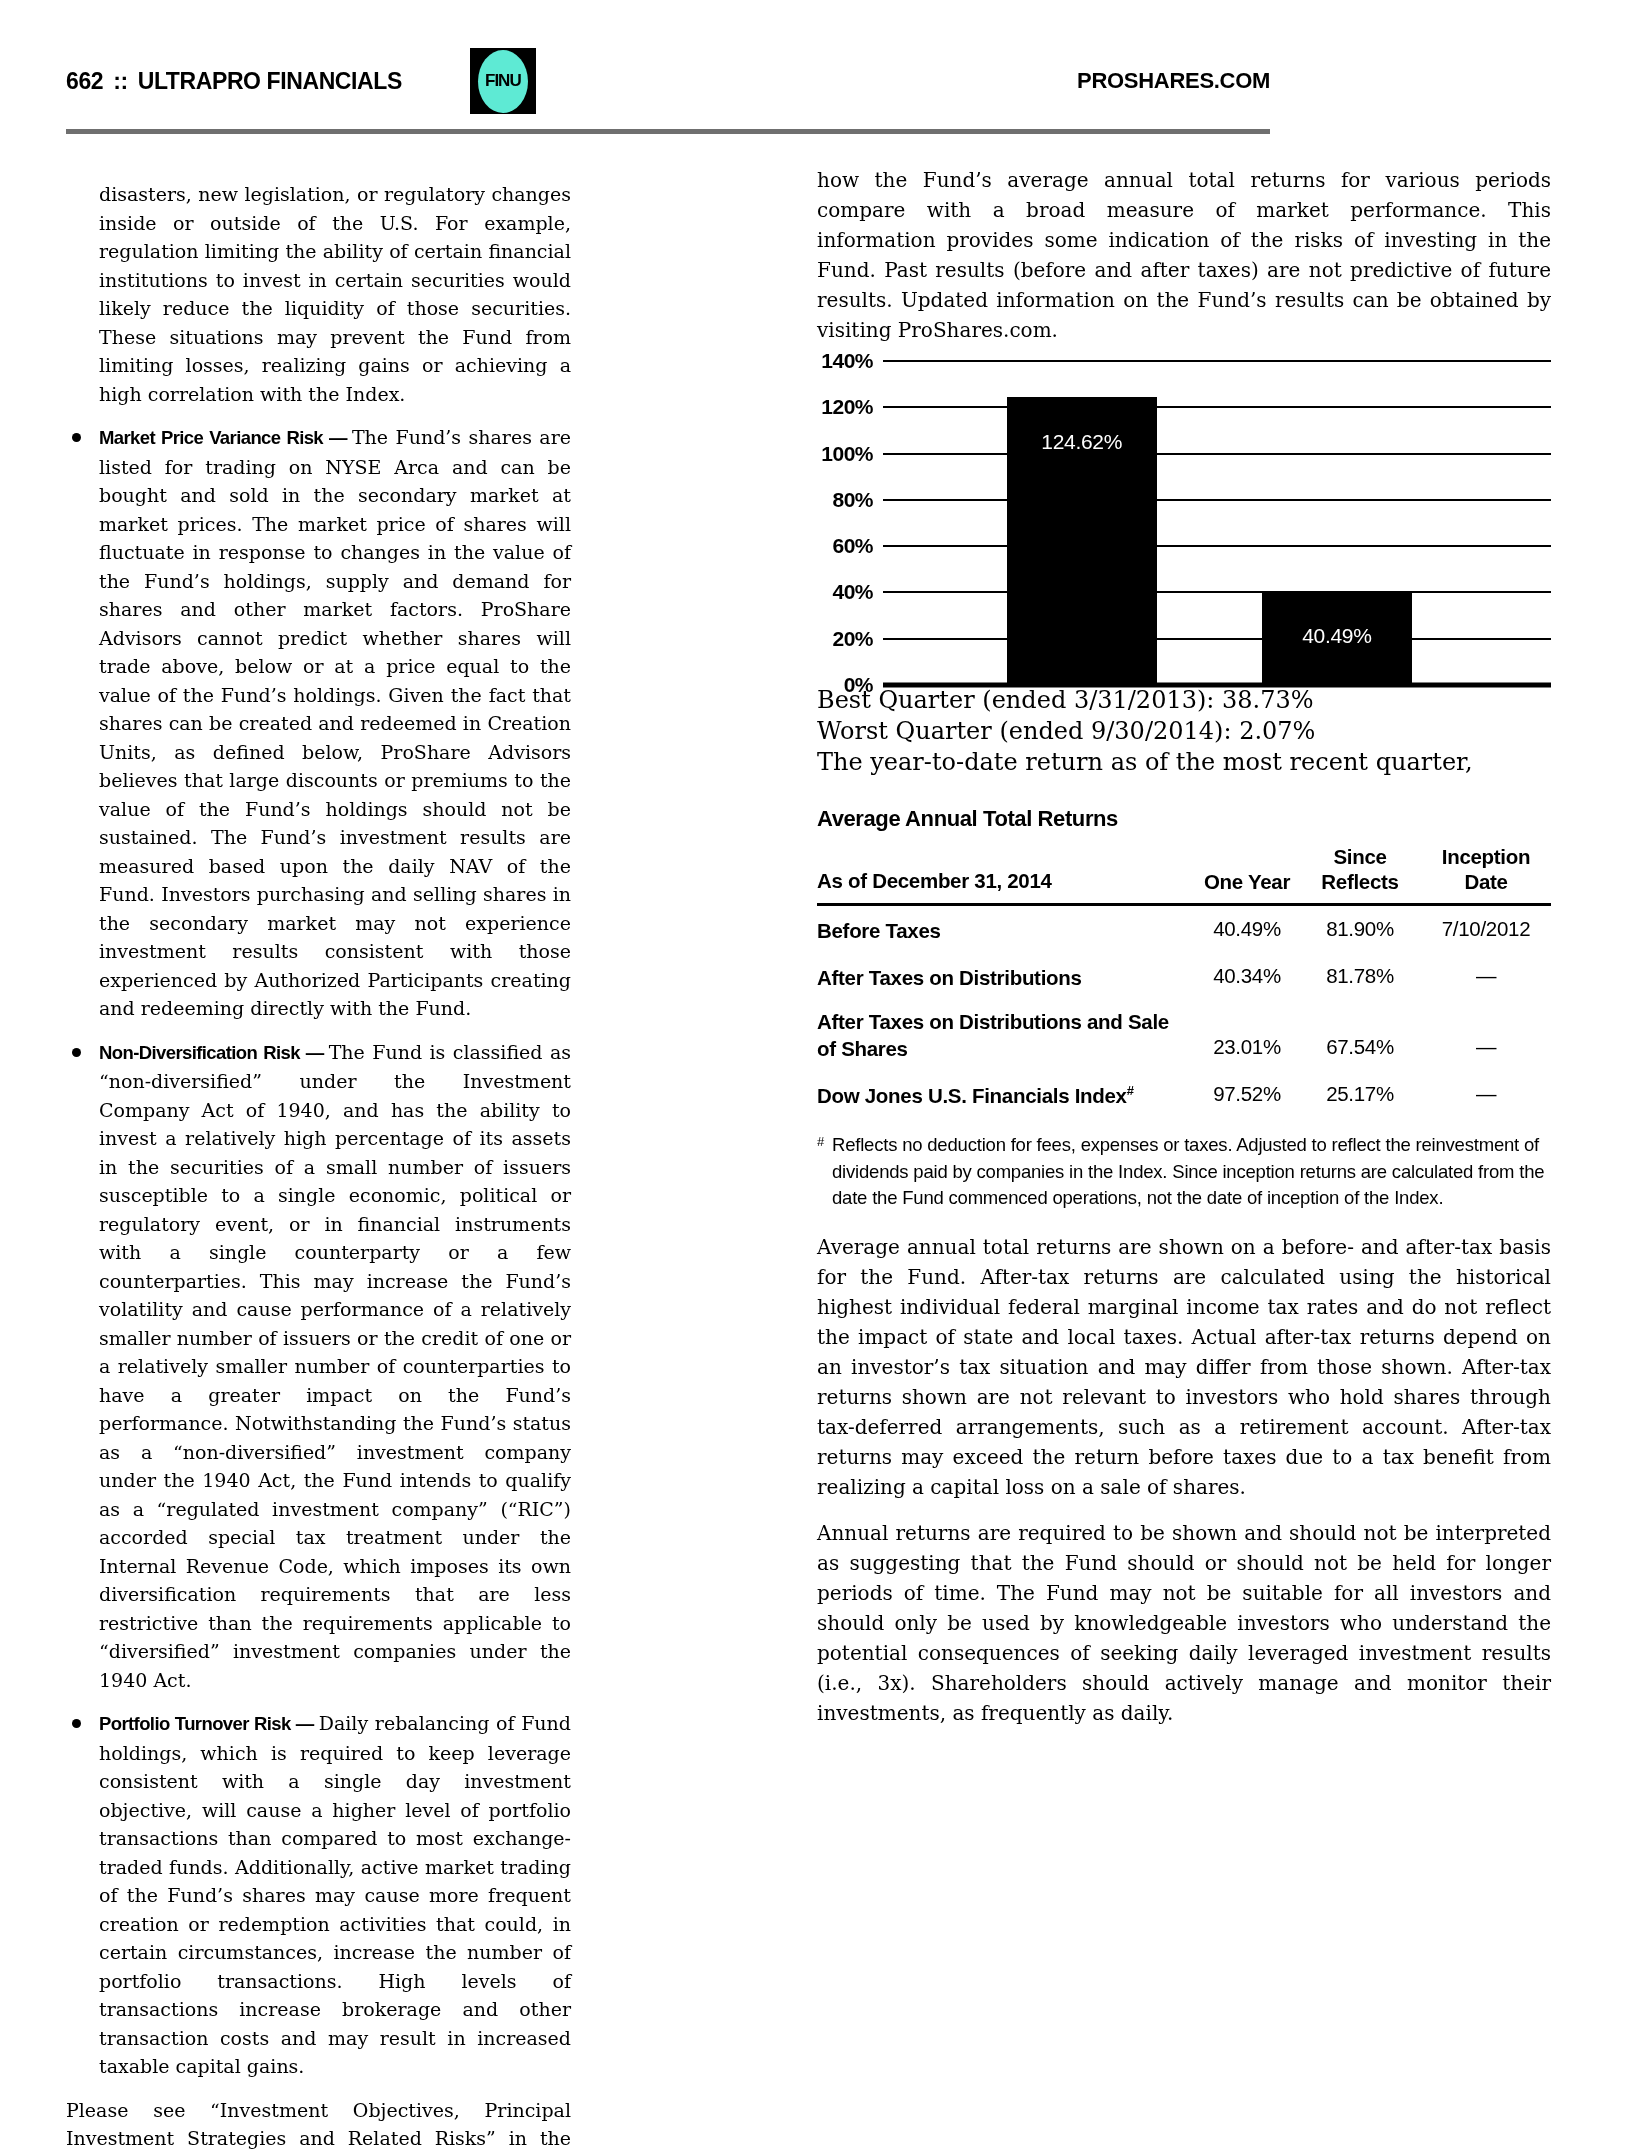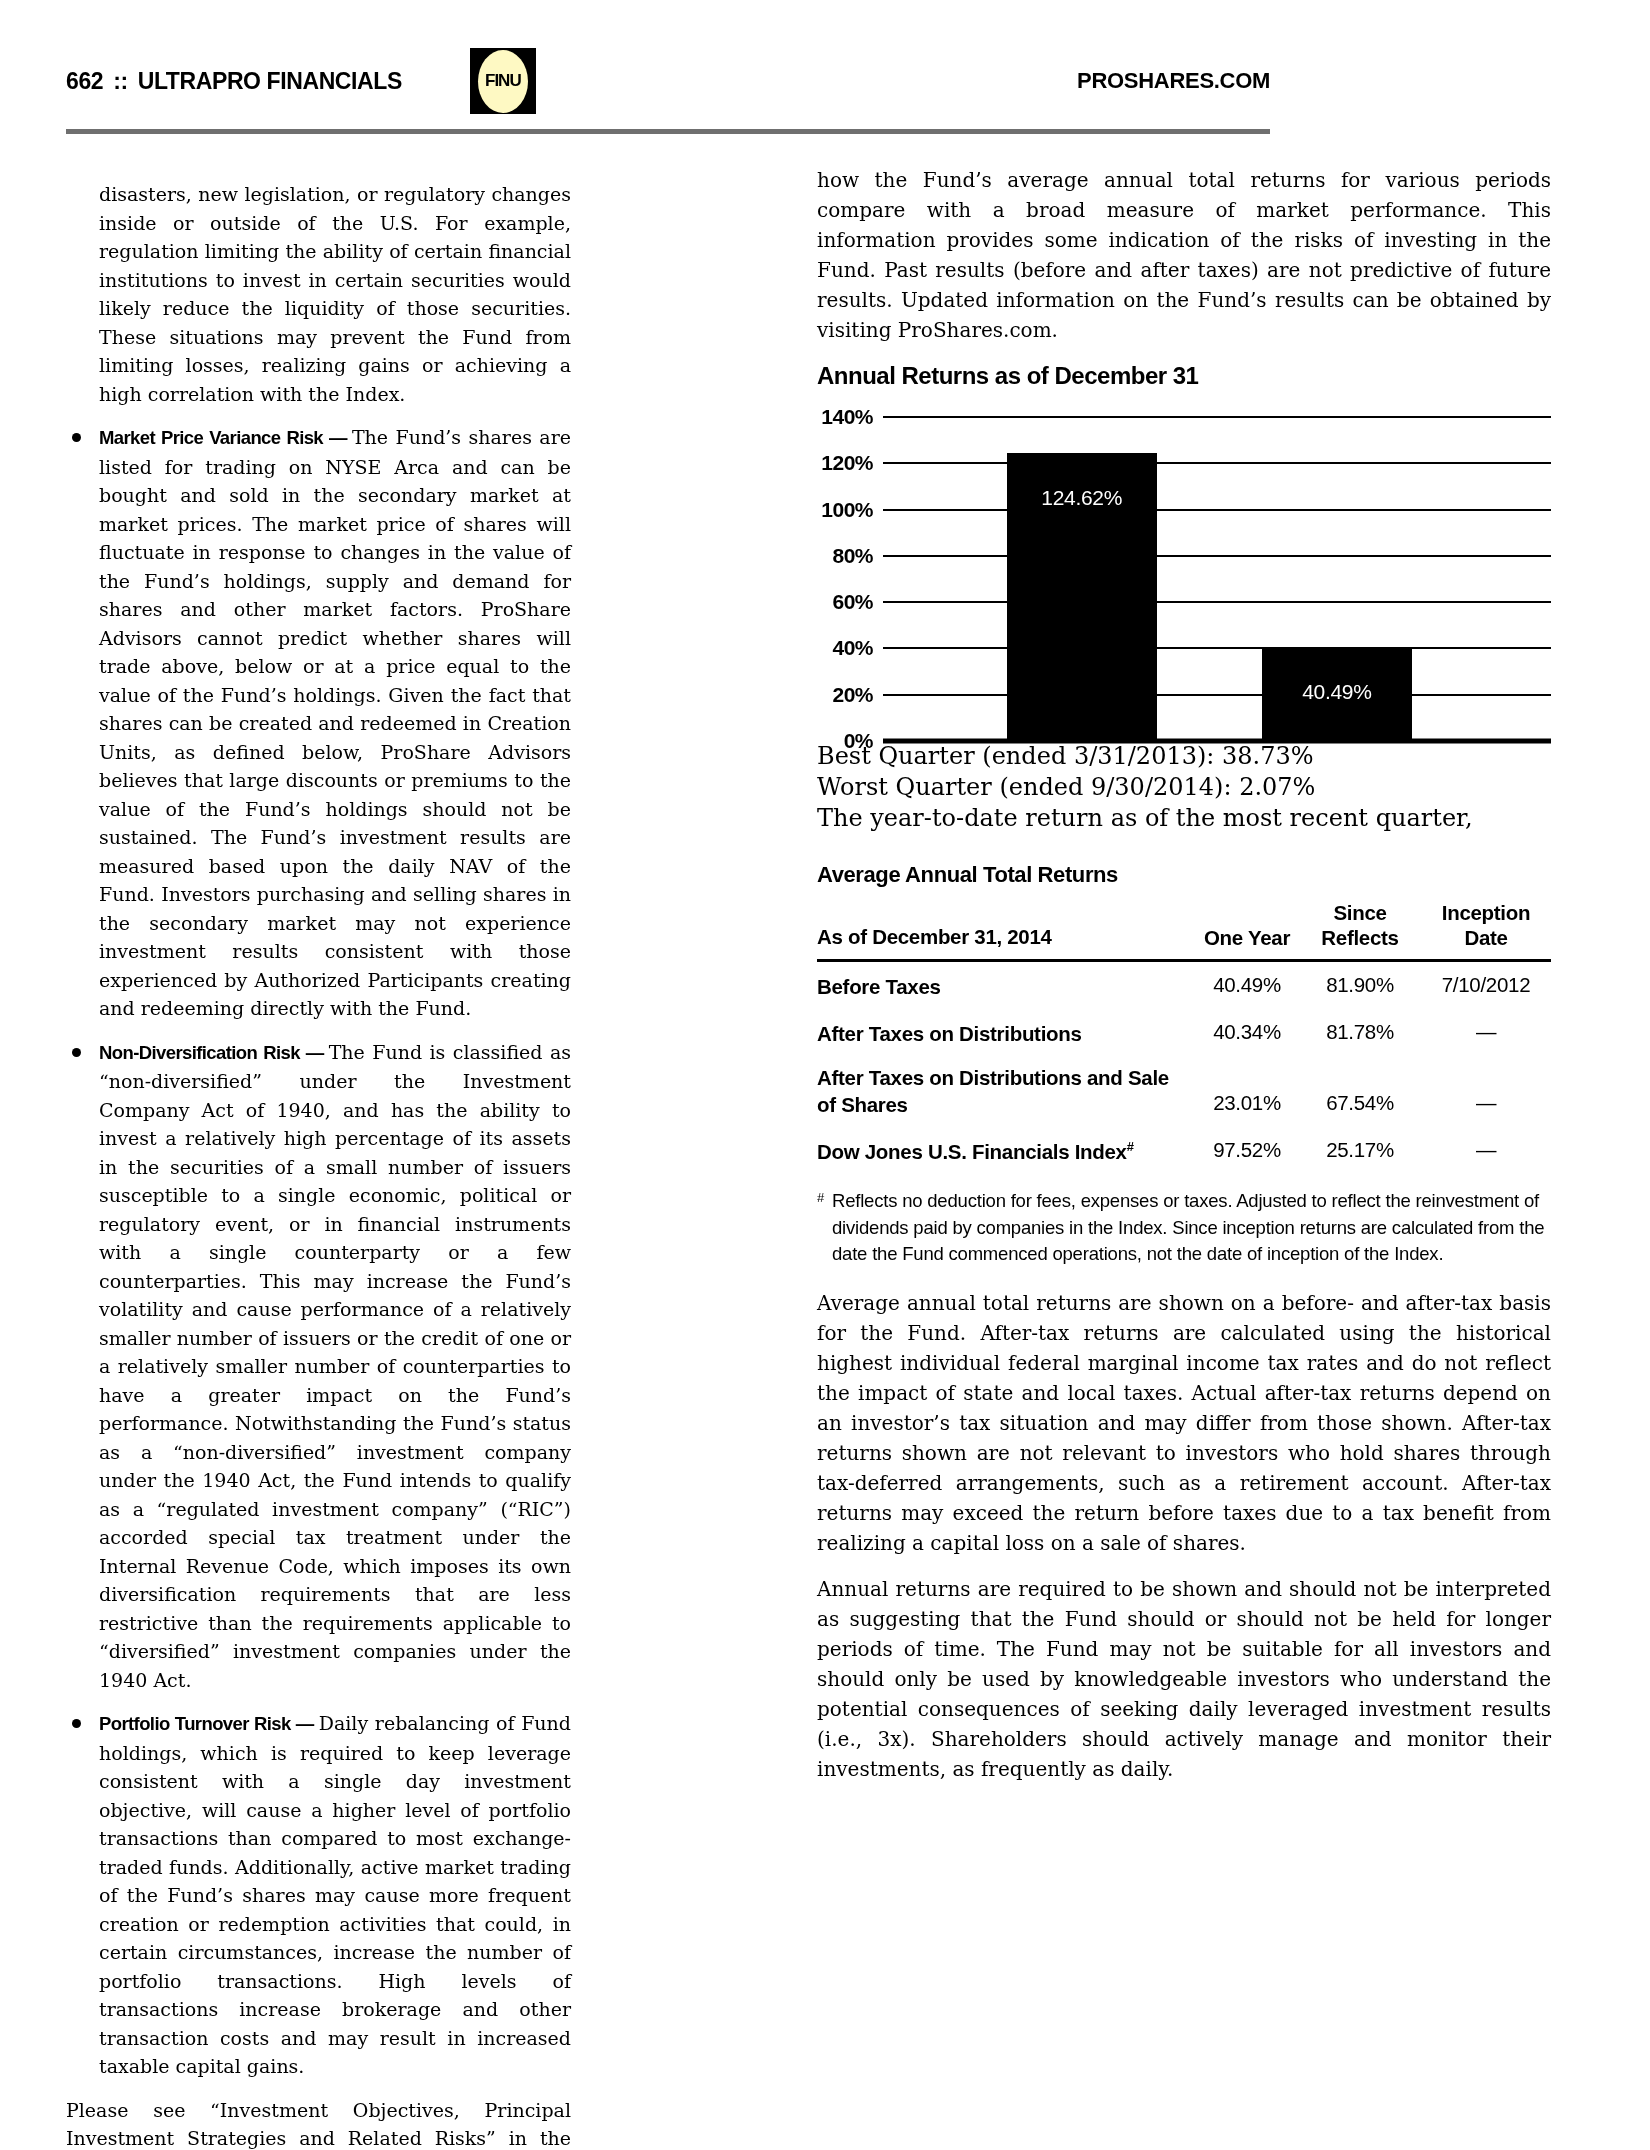--- a/index.html
+++ b/index.html
@@ -6,21 +6,21 @@
   html,body { width:1650px; height:2150px; background:#ffffff; overflow:hidden; }
   body { font-family:"DejaVu Serif", serif; color:#000; }
   .page { width:1340px; height:2150px; padding:46px 70px 0 66px; position:relative; }
 
   
   .hdr { display:flex; justify-content:space-between; align-items:center; height:70px; }
   .hdr-left { display:flex; align-items:center; }
   .hdr-text { font-family:"Liberation Sans", sans-serif; font-weight:bold; font-size:23px; letter-spacing:-0.4px; white-space:nowrap; }
   .hdr-sep { font-weight:bold; margin:0 10px; }
   .badge { width:66px; height:66px; background:#000; margin-left:68px; display:flex; align-items:center; justify-content:center; }
-  .badge-oval { width:50px; height:63px; background:#fef9c3; border-radius:50%; display:flex; align-items:center; justify-content:center; }
+  .badge-oval { width:50px; height:63px; background:#5eead4; border-radius:50%; display:flex; align-items:center; justify-content:center; }
   .badge-oval span { font-family:"Liberation Sans", sans-serif; font-weight:bold; font-size:17px; letter-spacing:-1px; color:#000; }
   .hdr-right { font-family:"Liberation Sans", sans-serif; font-weight:bold; font-size:22px; letter-spacing:-0.3px; }
 
   .rule { height:5px; background:#6f6f6f; margin-top:13px; }
 
   
   .cols { display:grid; grid-template-columns:505px 734px; column-gap:246px; margin-top:31px; }
 
   
   .col-l { font-size:19px; line-height:28.5px; text-align:justify; }
@@ -109,21 +109,20 @@
       </div>
 
       <p class="plain">Please see “Investment Objectives, Principal Investment Strategies and Related Risks” in the back of the Fund’s Full Prospectus for additional details.</p>
 
     </div>
 
     <div class="col-r">
       <p class="para">how the Fund’s average annual total returns for various periods compare with a broad measure of market performance. This information provides some indication of the risks of investing in the Fund. Past results (before and after taxes) are not predictive of future results. Updated information on the Fund’s results can be obtained by visiting ProShares.com.</p>
 
       <div class="chart">
-        <div class="chart-title">Annual Returns as of December 31</div>
         <div class="chart-body">
           <div class="y-axis">
             <span class="ytick t0">140%</span>
             <span class="ytick t1">120%</span>
             <span class="ytick t2">100%</span>
             <span class="ytick t3">80%</span>
             <span class="ytick t4">60%</span>
             <span class="ytick t5">40%</span>
             <span class="ytick t6">20%</span>
             <span class="ytick t7">0%</span>

